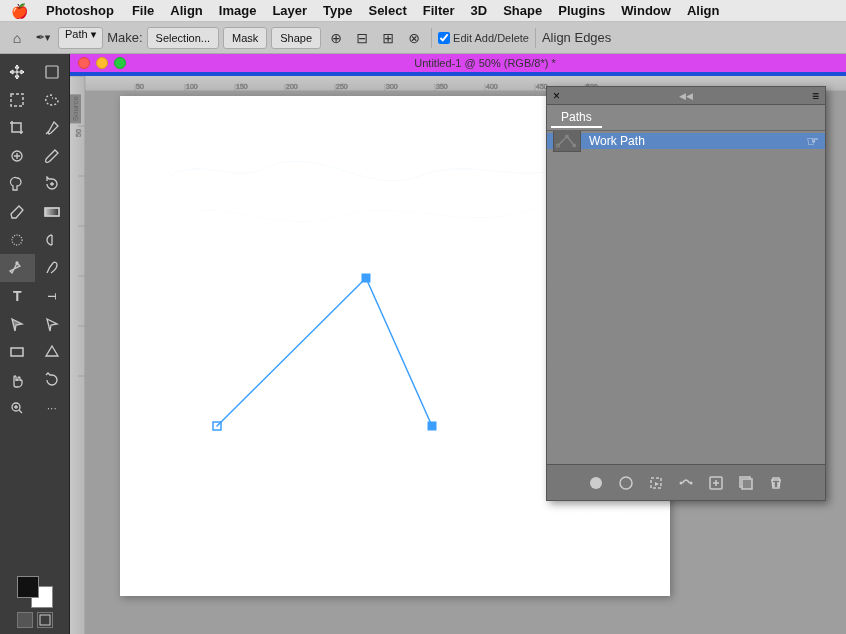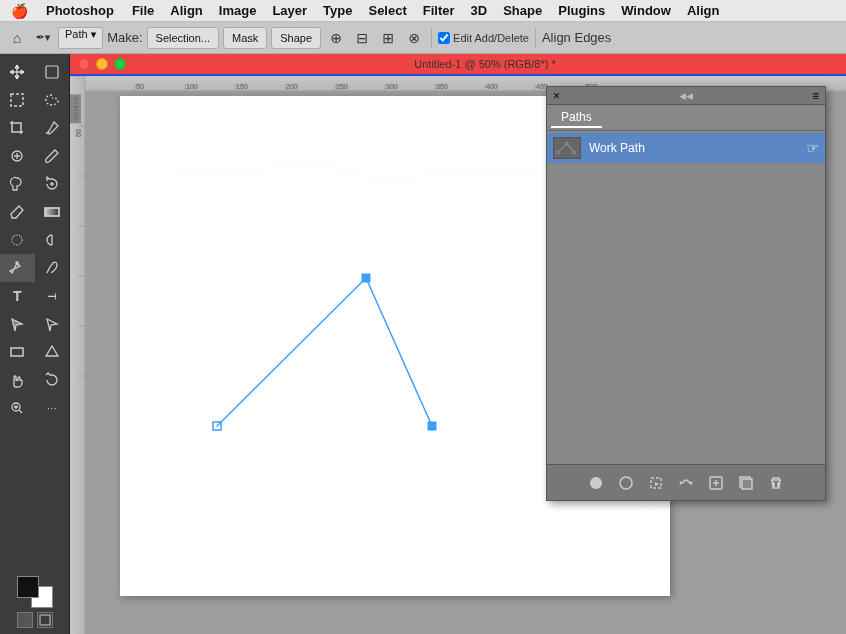--- a/index.html
+++ b/index.html
@@ -68,22 +68,22 @@
 
     
     #canvas-area {
       flex: 1; background: #9e9e9e; position: relative; overflow: hidden;
     }
     #canvas-window {
       position: absolute; top: 0; left: 0; right: 0; bottom: 0;
       display: flex; flex-direction: column;
     }
     #canvas-titlebar {
-      height: 22px; background: #ef4444; display: flex; align-items: center;
-      padding: 0 8px; gap: 6px; border-bottom: 2px solid #1d4ed8; flex-shrink: 0;
+      height: 22px; background: #d946ef; display: flex; align-items: center;
+      padding: 0 8px; gap: 6px; border-bottom: 4px solid #1d4ed8; flex-shrink: 0;
     }
     .traffic-light { width: 12px; height: 12px; border-radius: 50%; cursor: pointer; }
     .tl-close { background: #ff5f57; border: 1px solid #e0443e; }
     .tl-min { background: #febc2e; border: 1px solid #d4a017; }
     .tl-max { background: #28c840; border: 1px solid #1aab29; }
     #canvas-title { flex: 1; text-align: center; font-size: 11px; color: #333; }
     #canvas-content {
       flex: 1; position: relative; background: #9e9e9e; overflow: hidden;
     }
     #canvas-paper {
@@ -116,21 +116,21 @@
       border-bottom: 1px solid #666; padding: 12px 4px;
       flex-shrink: 0;
     }
     .panel-tab {
       padding: 2px 10px; font-size: 12px; cursor: pointer; color: #eee;
       border-bottom: 2px solid transparent;
     }
     .panel-tab.active { color: #fff; border-bottom-color: #fff; }
     #paths-panel-content { flex: 1; overflow-y: auto; padding: 2px 0; }
     .path-item {
-      height: 30px; display: flex; align-items: center; gap: 8px;
+      height: 16px; display: flex; align-items: center; gap: 8px;
       padding: 4px 6px; cursor: pointer; color: #eee; font-size: 12px;
     }
     .path-item.selected { background: #5b87c4; color: white; }
     .path-thumbnail {
       width: 28px; height: 22px; background: #666; border: 1px solid #555;
       flex-shrink: 0; position: relative; overflow: hidden;
     }
     .path-thumbnail svg { width: 100%; height: 100%; }
     #paths-panel-footer {
       height: 36px; background: #777; border-top: 1px solid #555;

